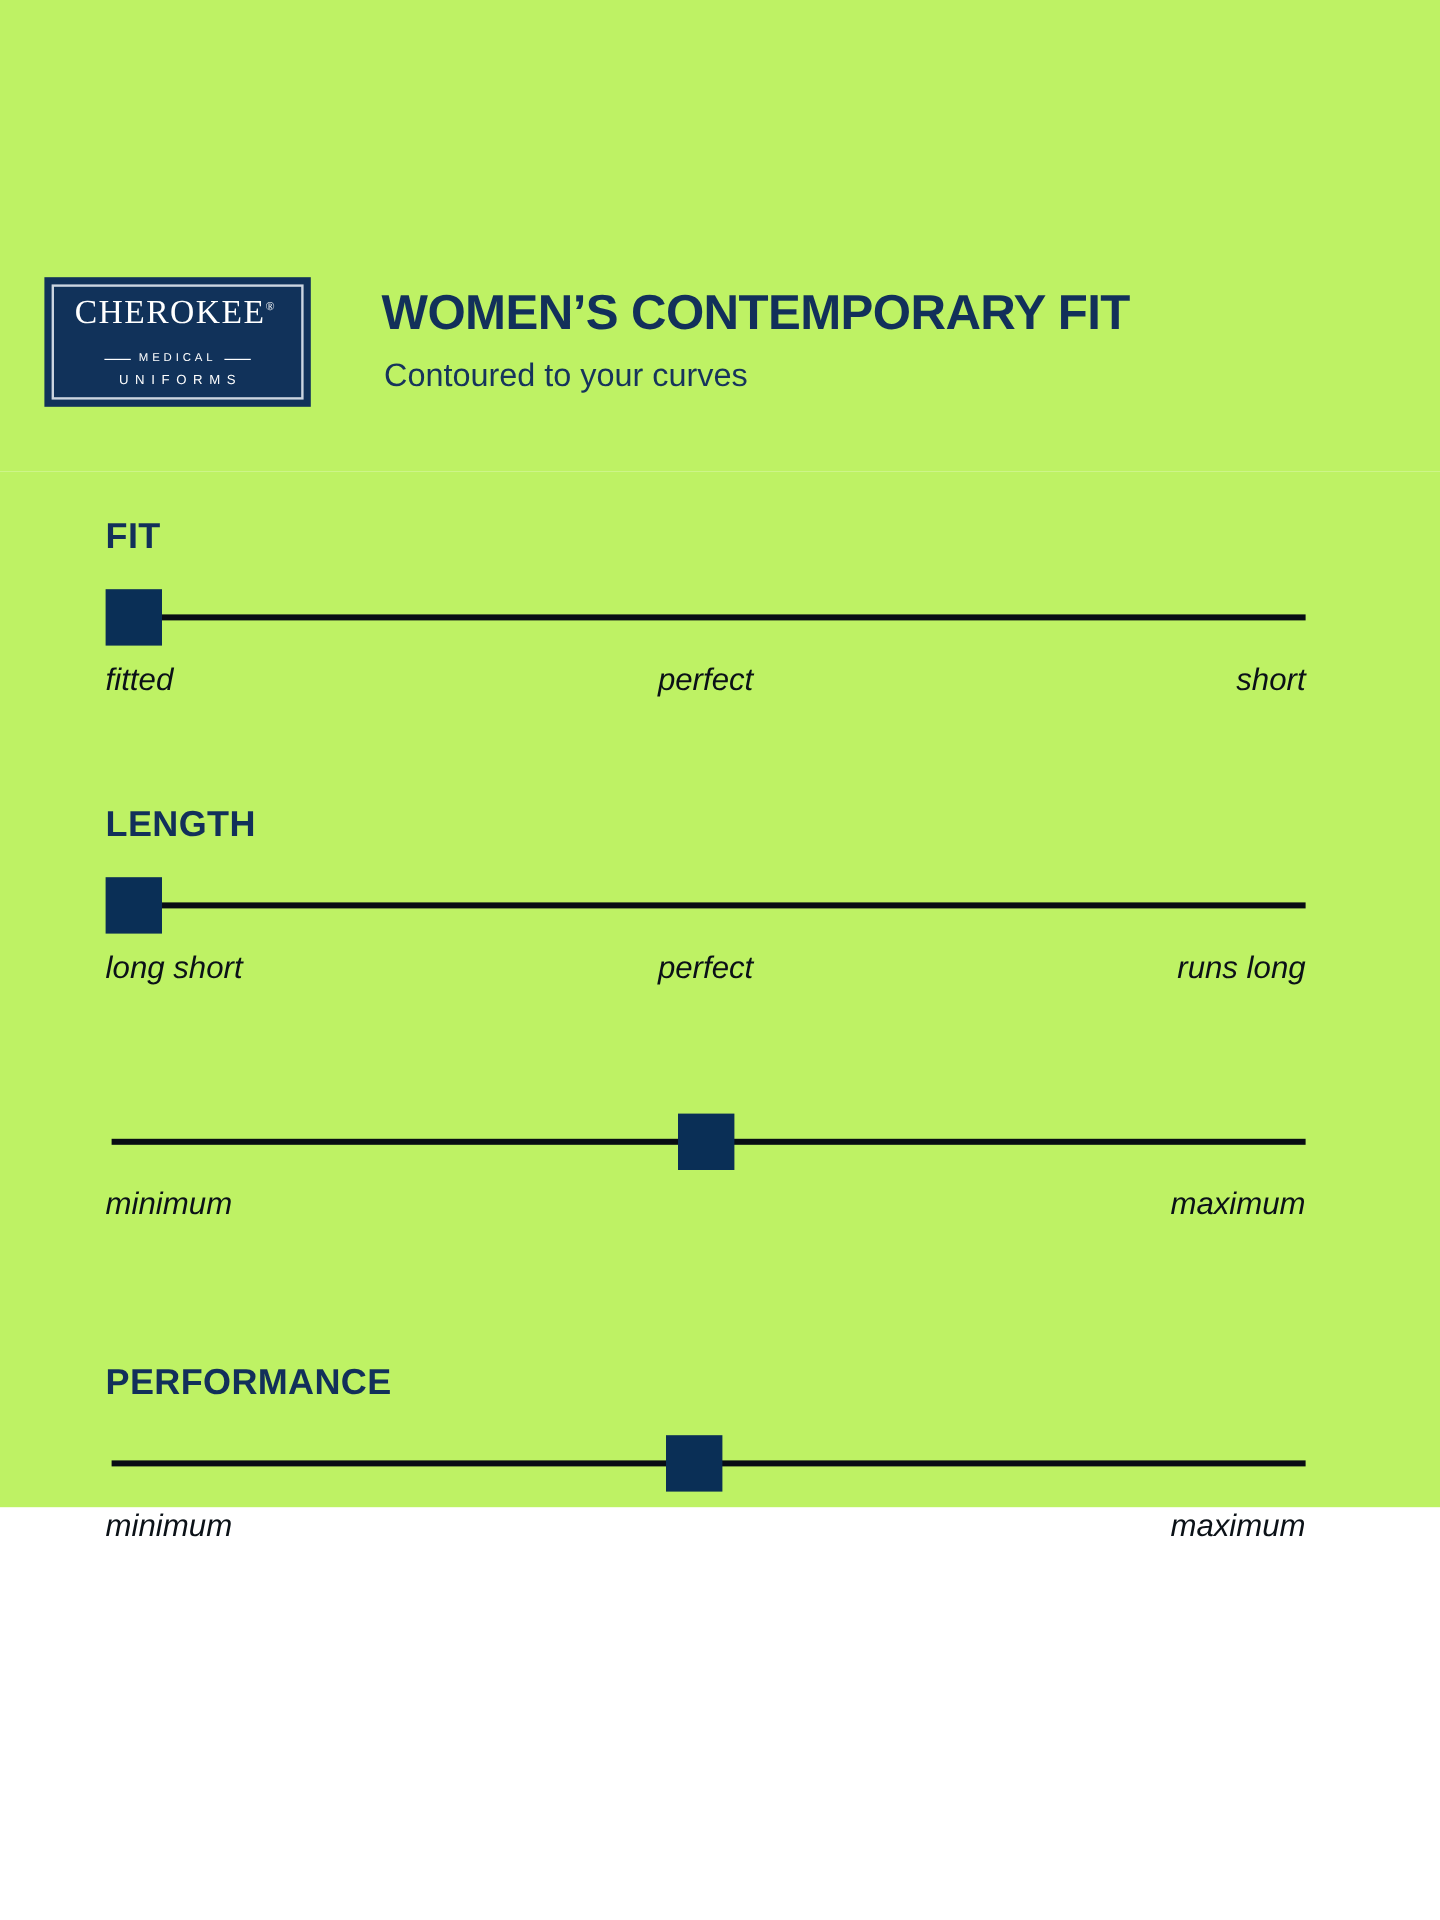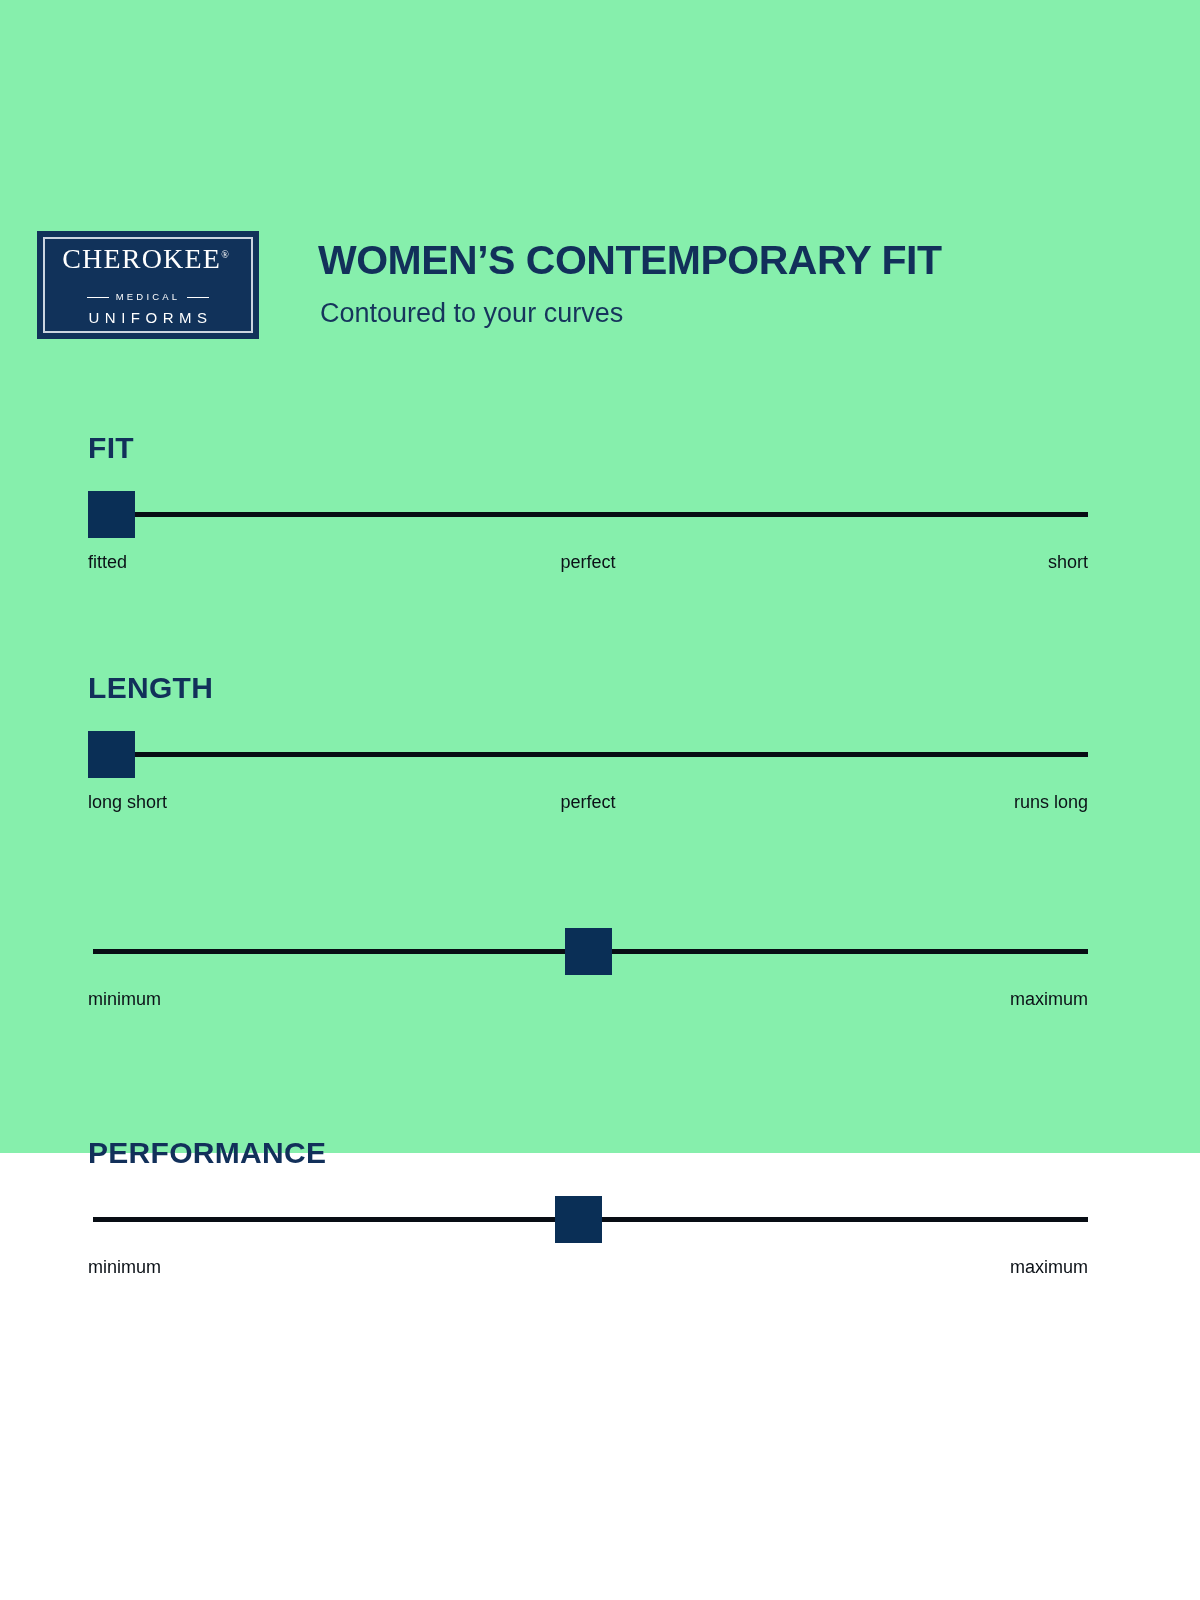--- a/index.html
+++ b/index.html
@@ -15,21 +15,21 @@
     position: relative;
   }
 
   
   .header {
     position: absolute;
     left: 0;
     top: 0;
     width: 1200px;
     height: 393px;
-    background: #86efac;
+    background: #bef264;
   }
 
   .logo-box {
     position: absolute;
     left: 37px;
     top: 231px;
     width: 222px;
     height: 108px;
     background: #11325a;
     box-sizing: border-box;
@@ -80,21 +80,21 @@
     line-height: 1;
   }
   .logo-medical .rule {
     display: block;
     width: 22px;
     height: 1px;
     background: #ffffff;
   }
   .logo-uniforms {
     font-family: "Liberation Sans", sans-serif;
-    font-size: 15px;
+    font-size: 11px;
     letter-spacing: 5.5px;
     color: #ffffff;
     margin-top: 8px;
     line-height: 1;
     padding-left: 5px;
   }
 
   .header-title {
     position: absolute;
     left: 318px;
@@ -116,22 +116,22 @@
     line-height: 1;
     white-space: nowrap;
   }
 
   
   .panel {
     position: absolute;
     left: 0;
     top: 393px;
     width: 1200px;
-    height: 760px;
-    background: #86efac;
+    height: 863px;
+    background: #bef264;
   }
 
   .scale {
     position: absolute;
     left: 88px;
     width: 1000px;
   }
   .scale-title {
     font-size: 30px;
     font-weight: bold;
@@ -163,25 +163,26 @@
     top: 6px;
   }
 
   .labels {
     position: relative;
     height: 36px;
     margin-top: 8px;
   }
   .label {
     position: absolute;
-    font-size: 18px;
+    font-size: 26px;
     color: #0b1117;
     line-height: 1;
     top: 0;
     white-space: nowrap;
+    font-style: italic;
   }
   .label.left  { left: 0; }
   .label.mid   { left: 50%; transform: translateX(-50%); }
   .label.right { right: 0; }
 
   
   #scale-fit         { top: 40px; }
   #scale-length      { top: 280px; }
   #scale-comfort     { top: 507px; }
   #scale-performance { top: 745px; }

